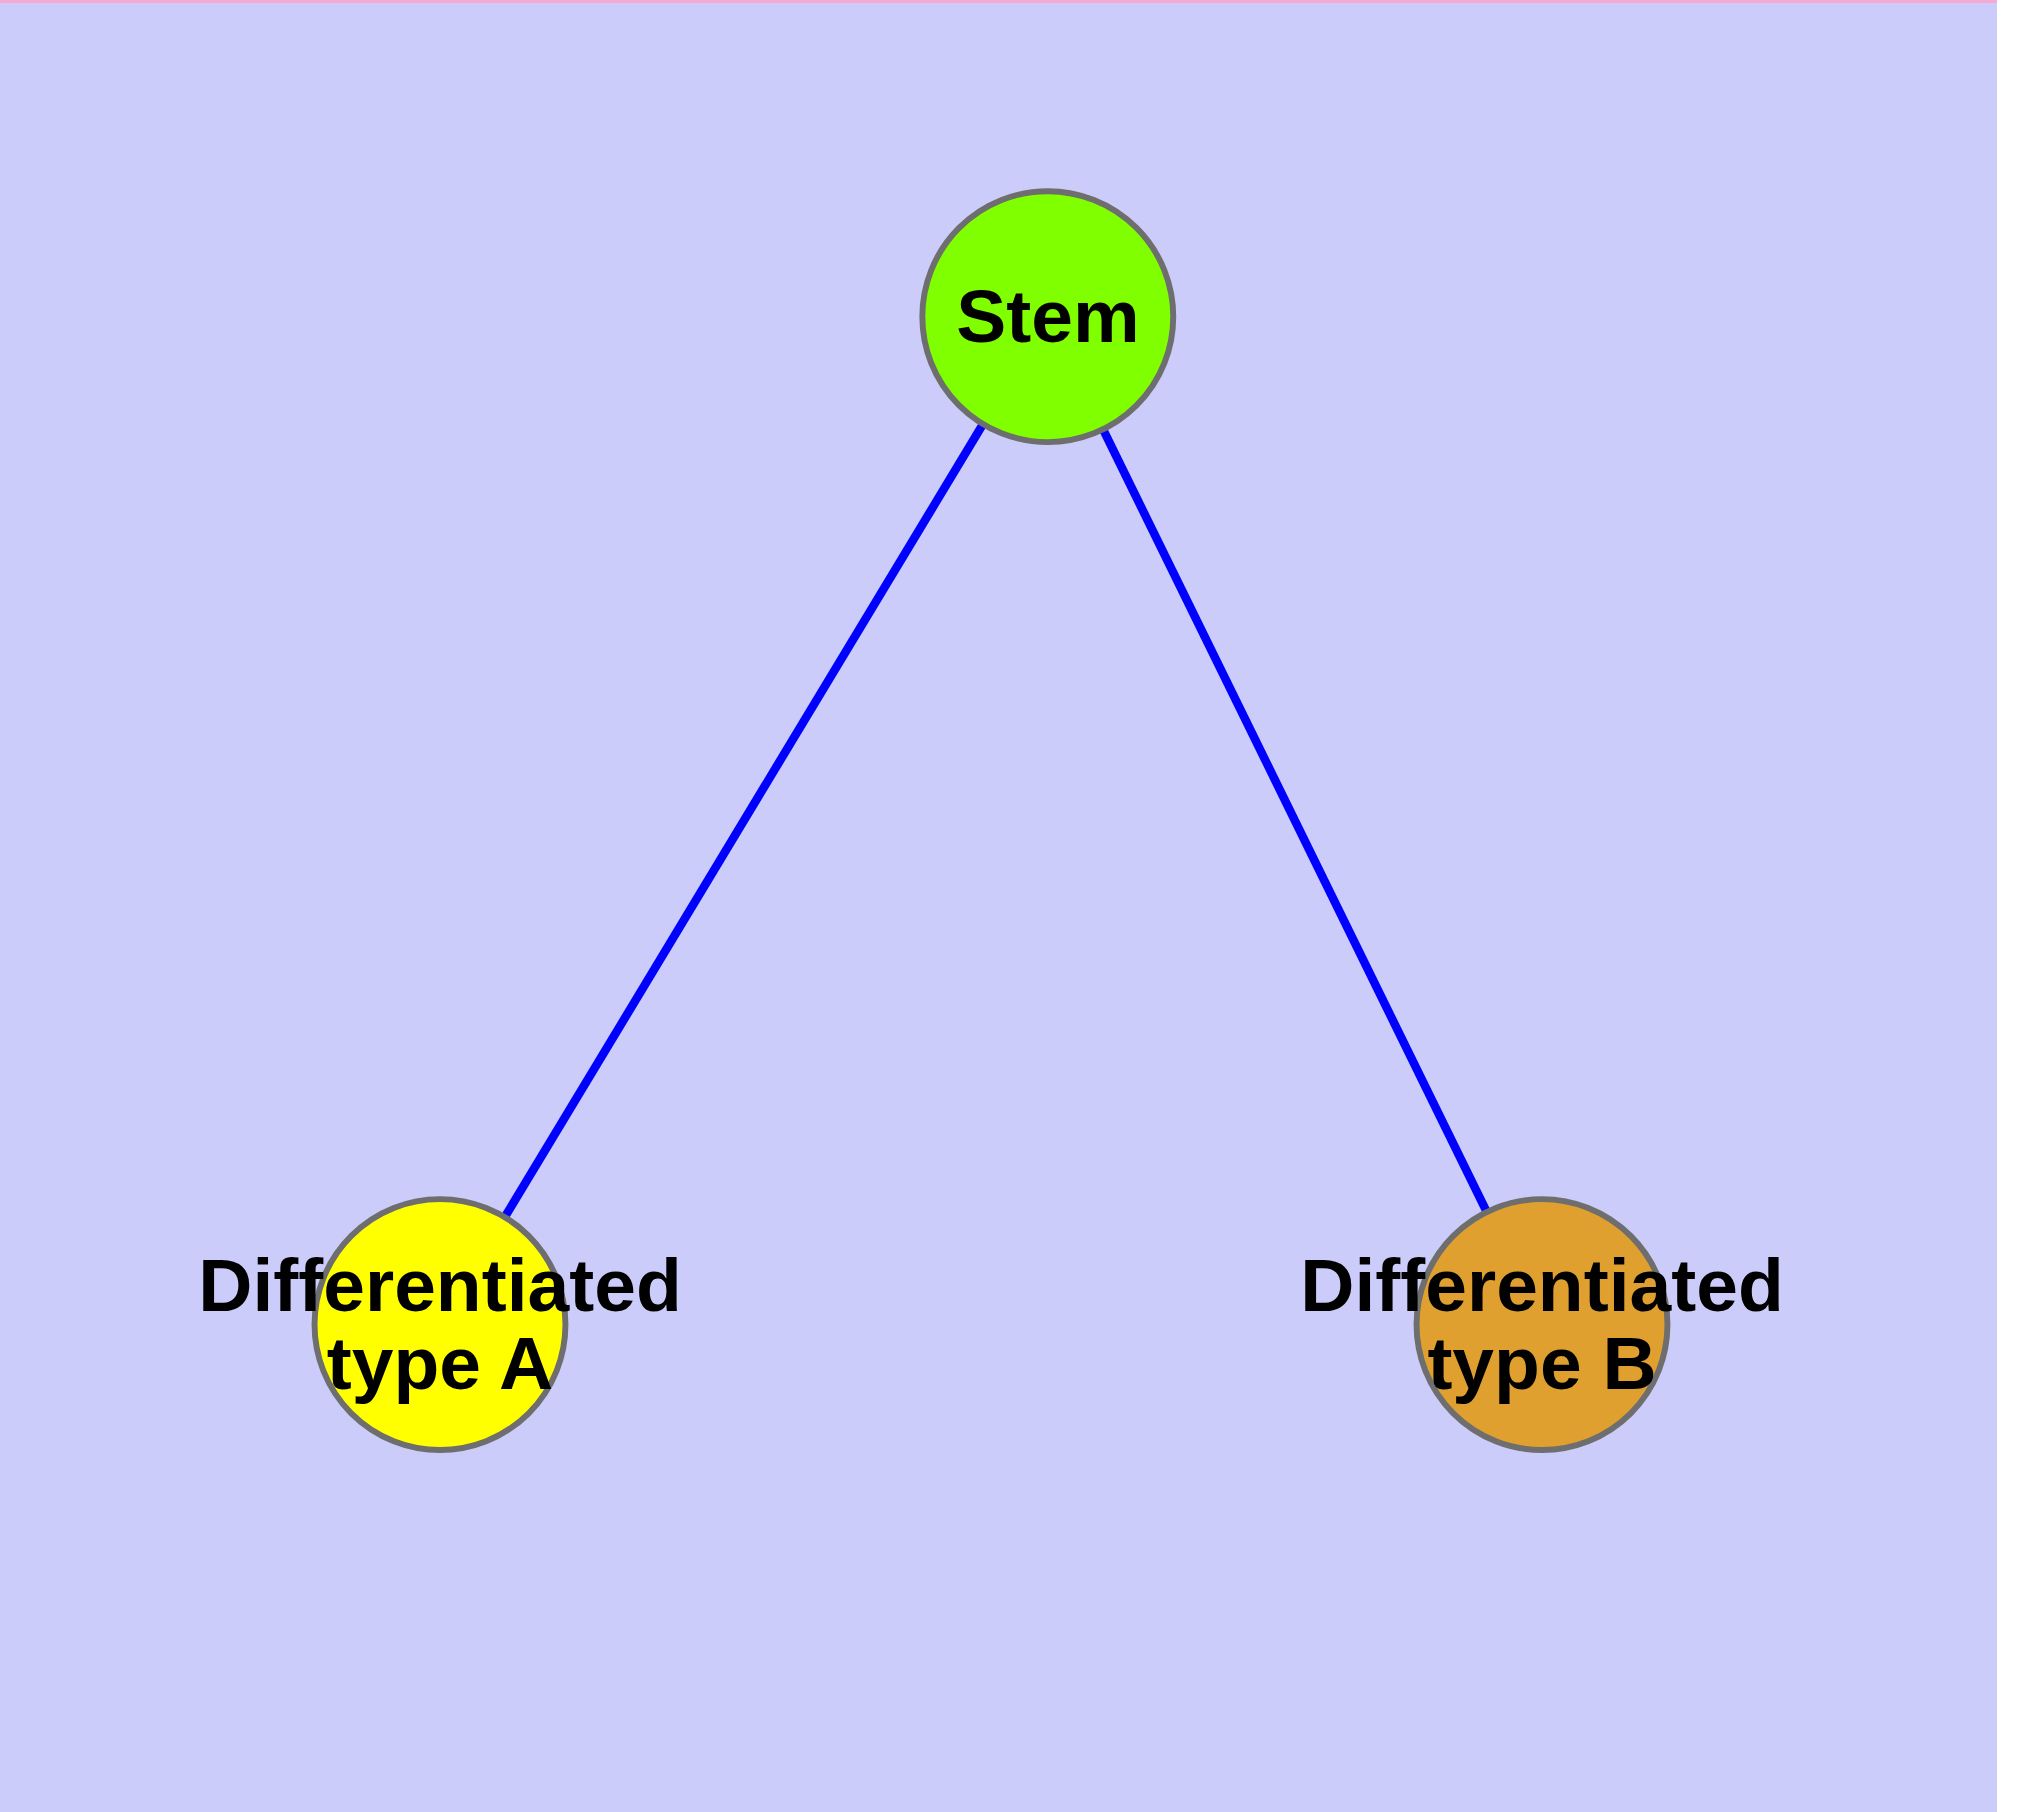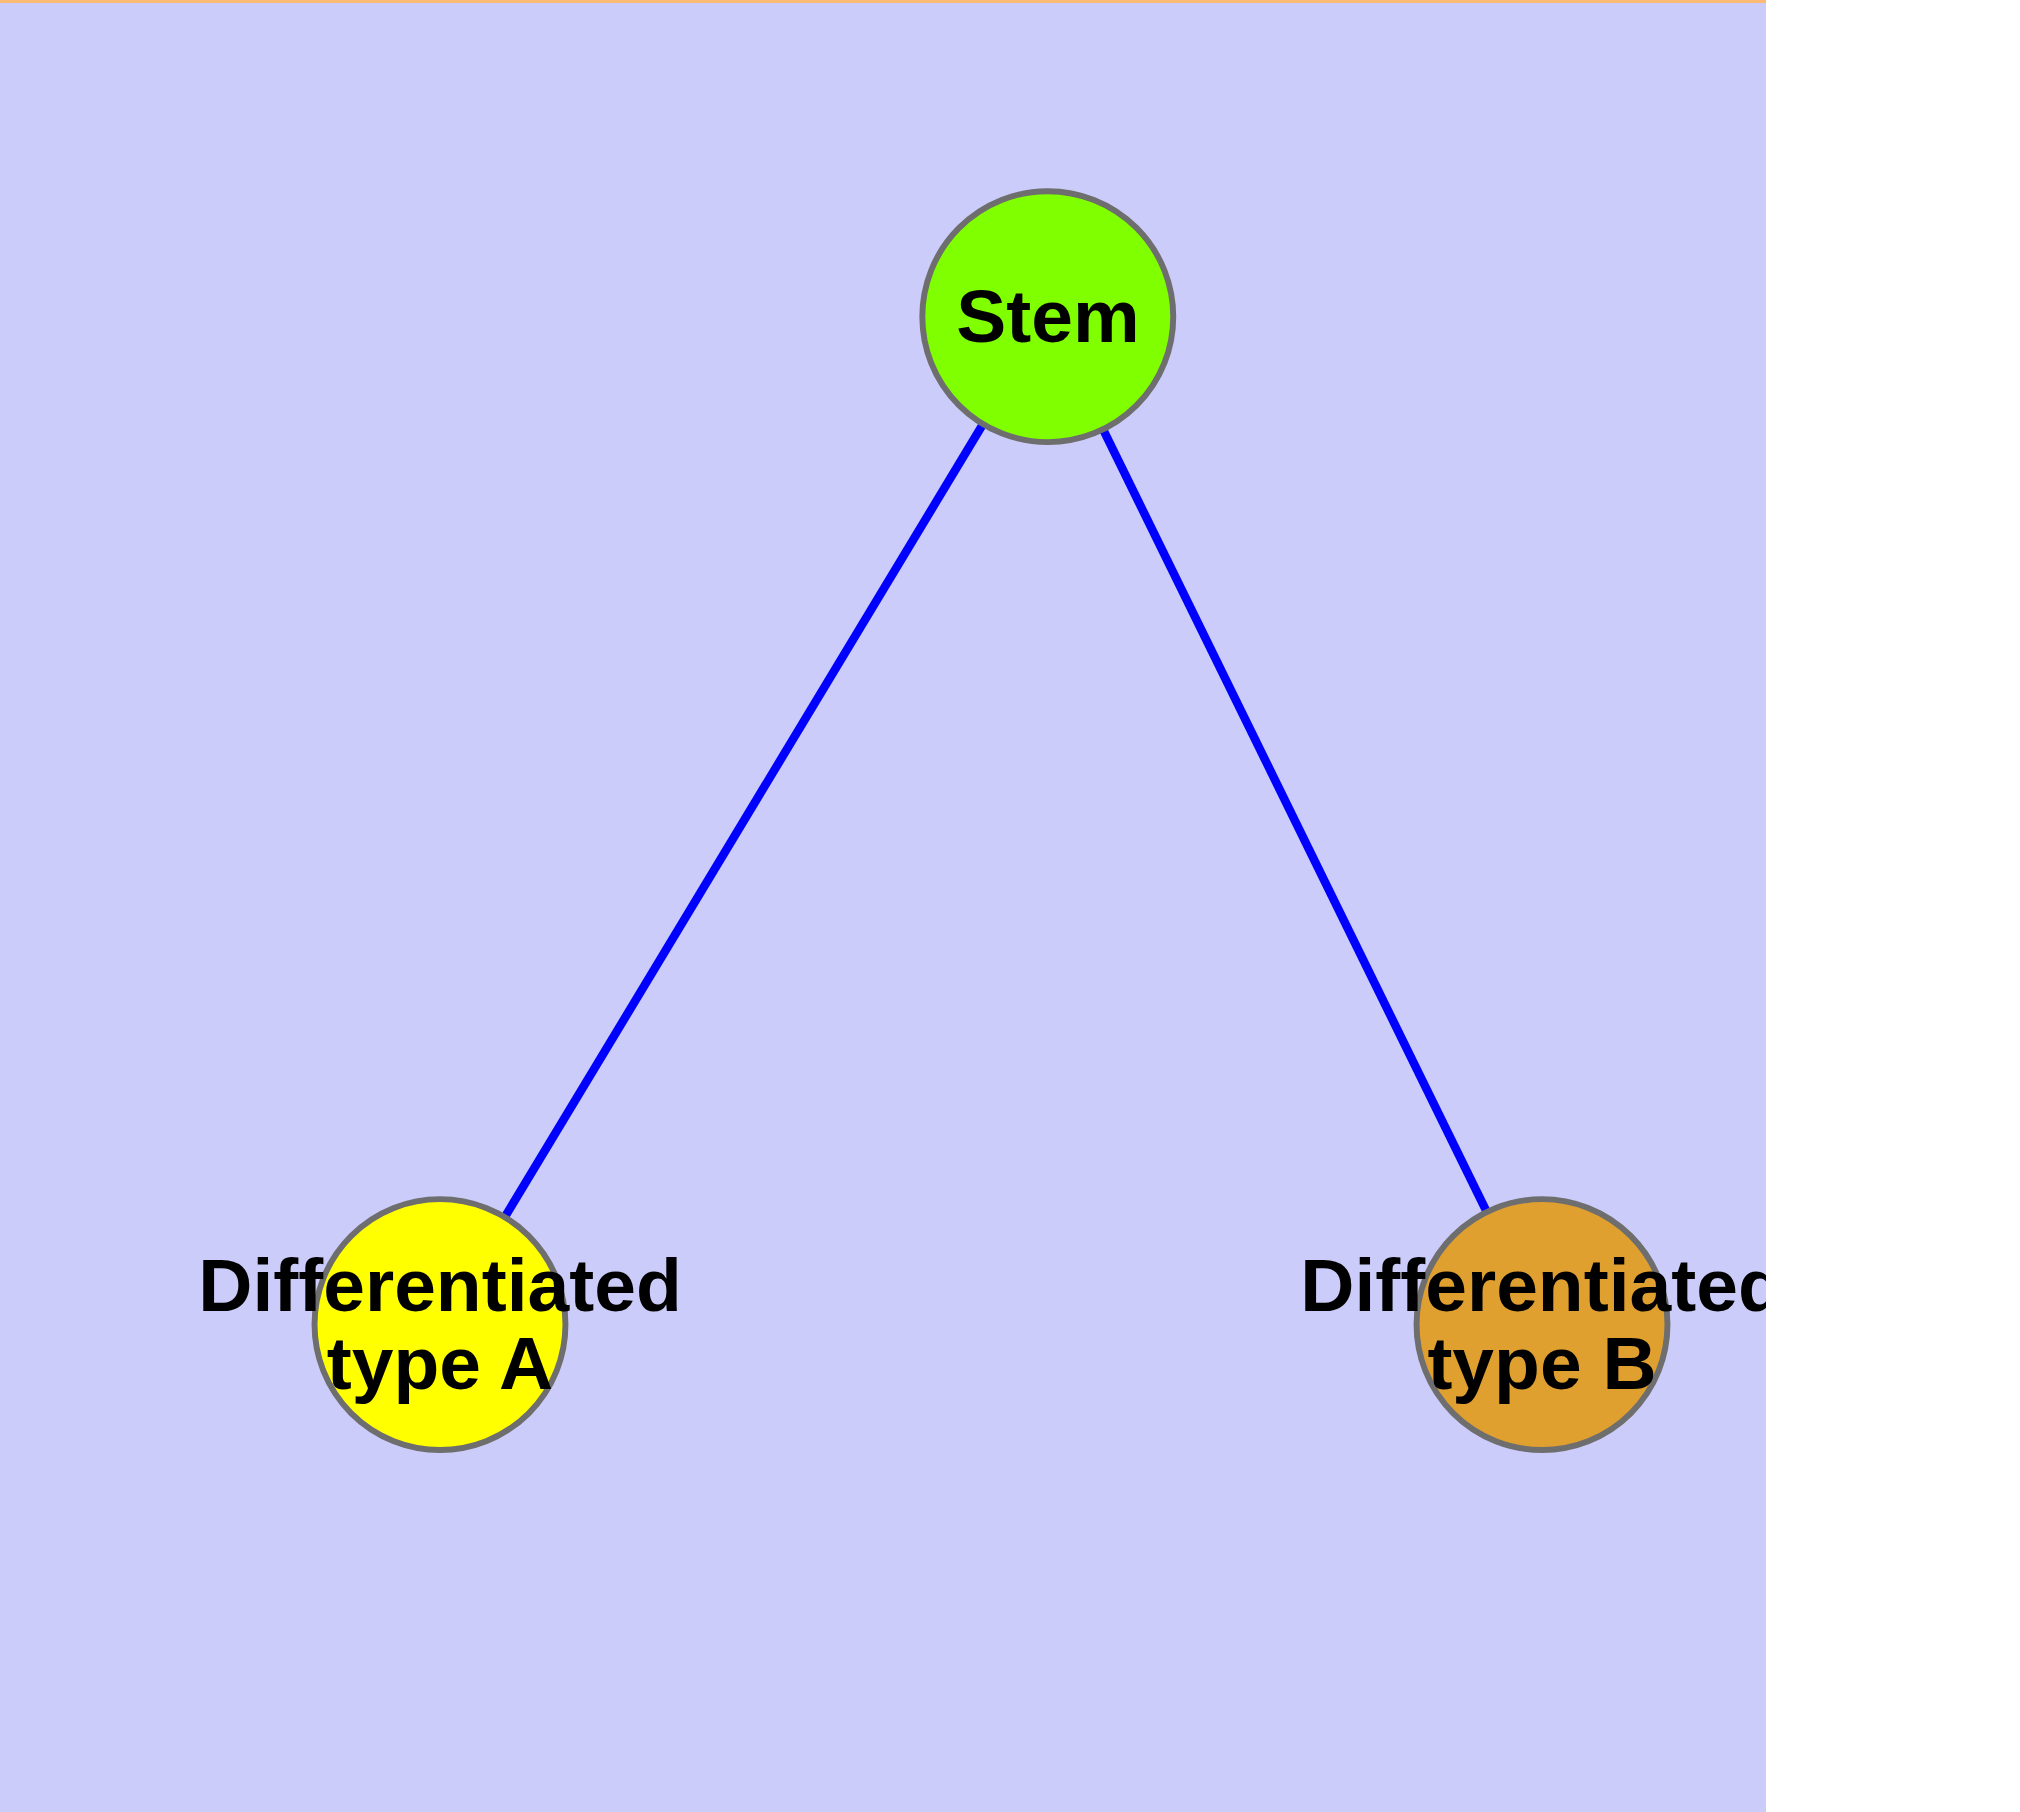--- a/index.html
+++ b/index.html
@@ -40,21 +40,21 @@
     text-align: center;
     white-space: pre;
     transform: translate(-50%, -50%);
     pointer-events: none;
     font-family: "Liberation Sans", sans-serif;
   }
 </style>
 </head>
 <body>
 
-<div id="canvas" style="background: #fdba74; width: 1766px; height: 1812px;">
+<div id="canvas" style="background: #f9a8d4; width: 1997px; height: 1812px;">
   <div id="plot-area" style="background: rgb(204, 204, 250);">
     <svg id="graph-svg" viewBox="0 0 2384 2134" xmlns="http://www.w3.org/2000/svg">
       <g id="edge-layer">
           <line x1="1236" y1="370" x2="519" y2="1559" stroke="#0000ff" stroke-width="10" stroke-linecap="butt"></line>
           <line x1="1236" y1="370" x2="1819" y2="1559" stroke="#0000ff" stroke-width="10" stroke-linecap="butt"></line>
         </g>
       <g id="node-layer">
           <circle cx="1236" cy="370" r="148" fill="#80ff00" stroke="#6e6e6e" stroke-width="7"></circle>
           <circle cx="519" cy="1559" r="148" fill="#ffff00" stroke="#6e6e6e" stroke-width="7"></circle>
           <circle cx="1819" cy="1559" r="148" fill="#e0a030" stroke="#6e6e6e" stroke-width="7"></circle>

